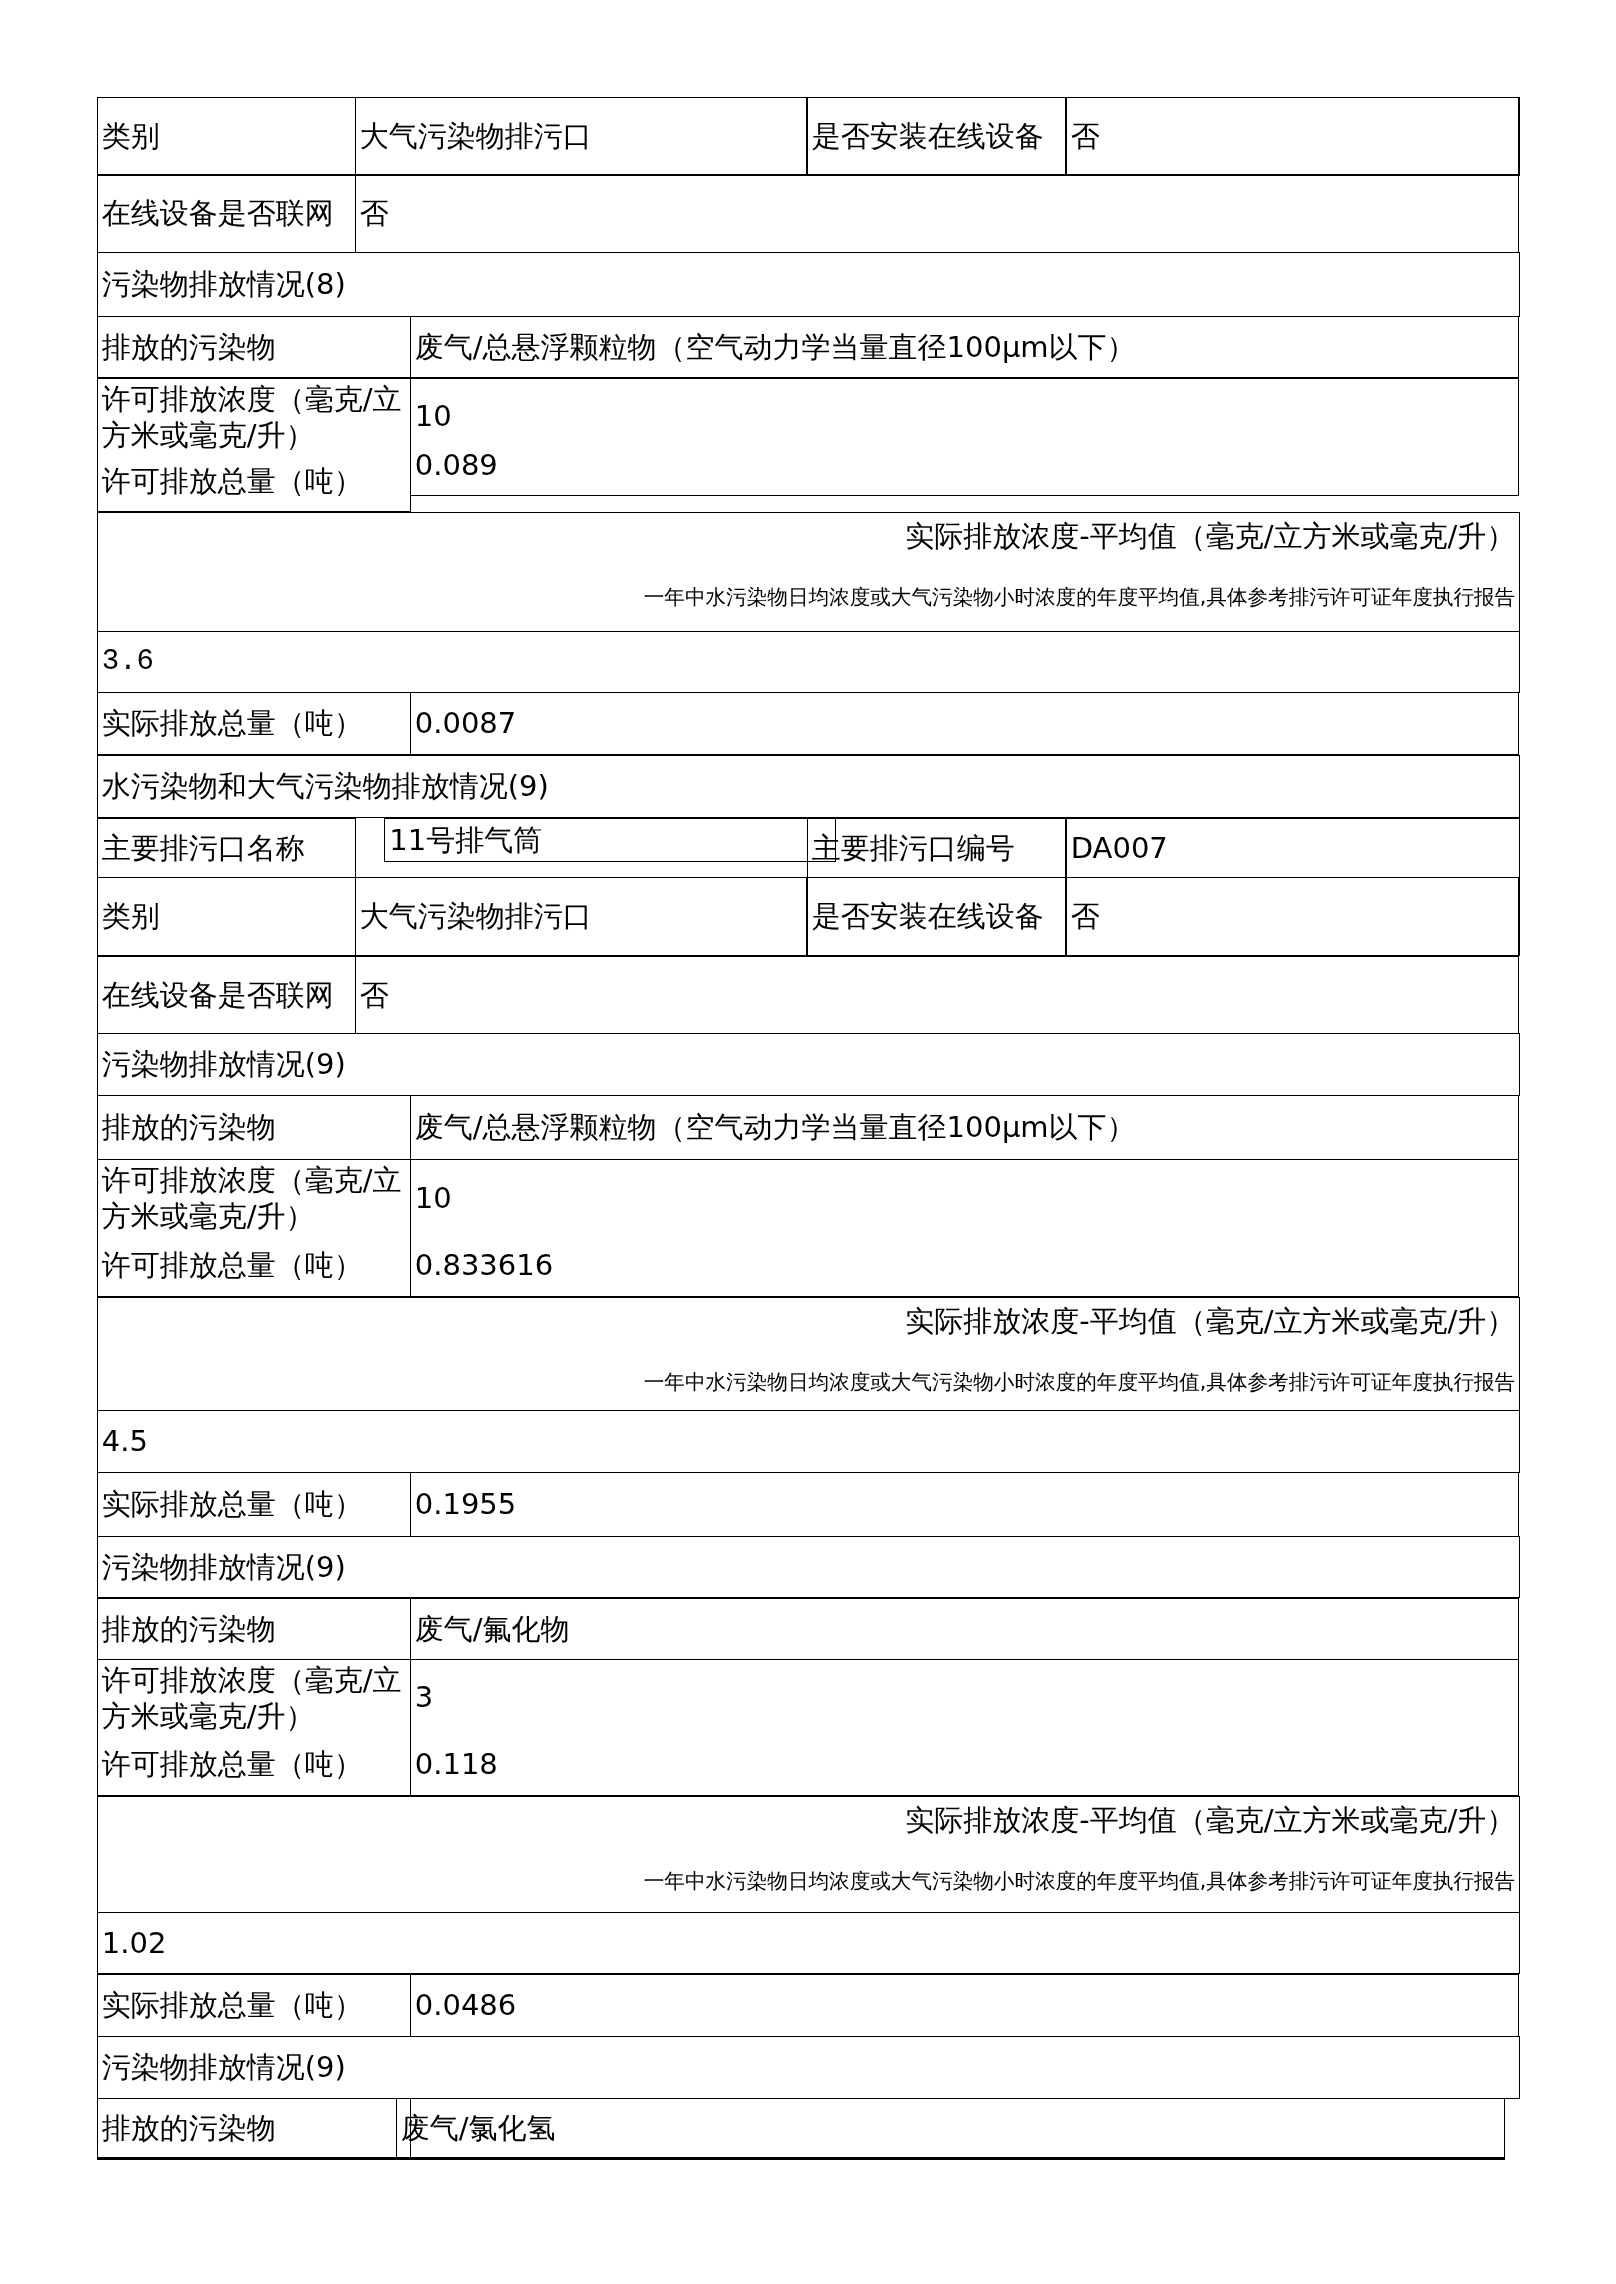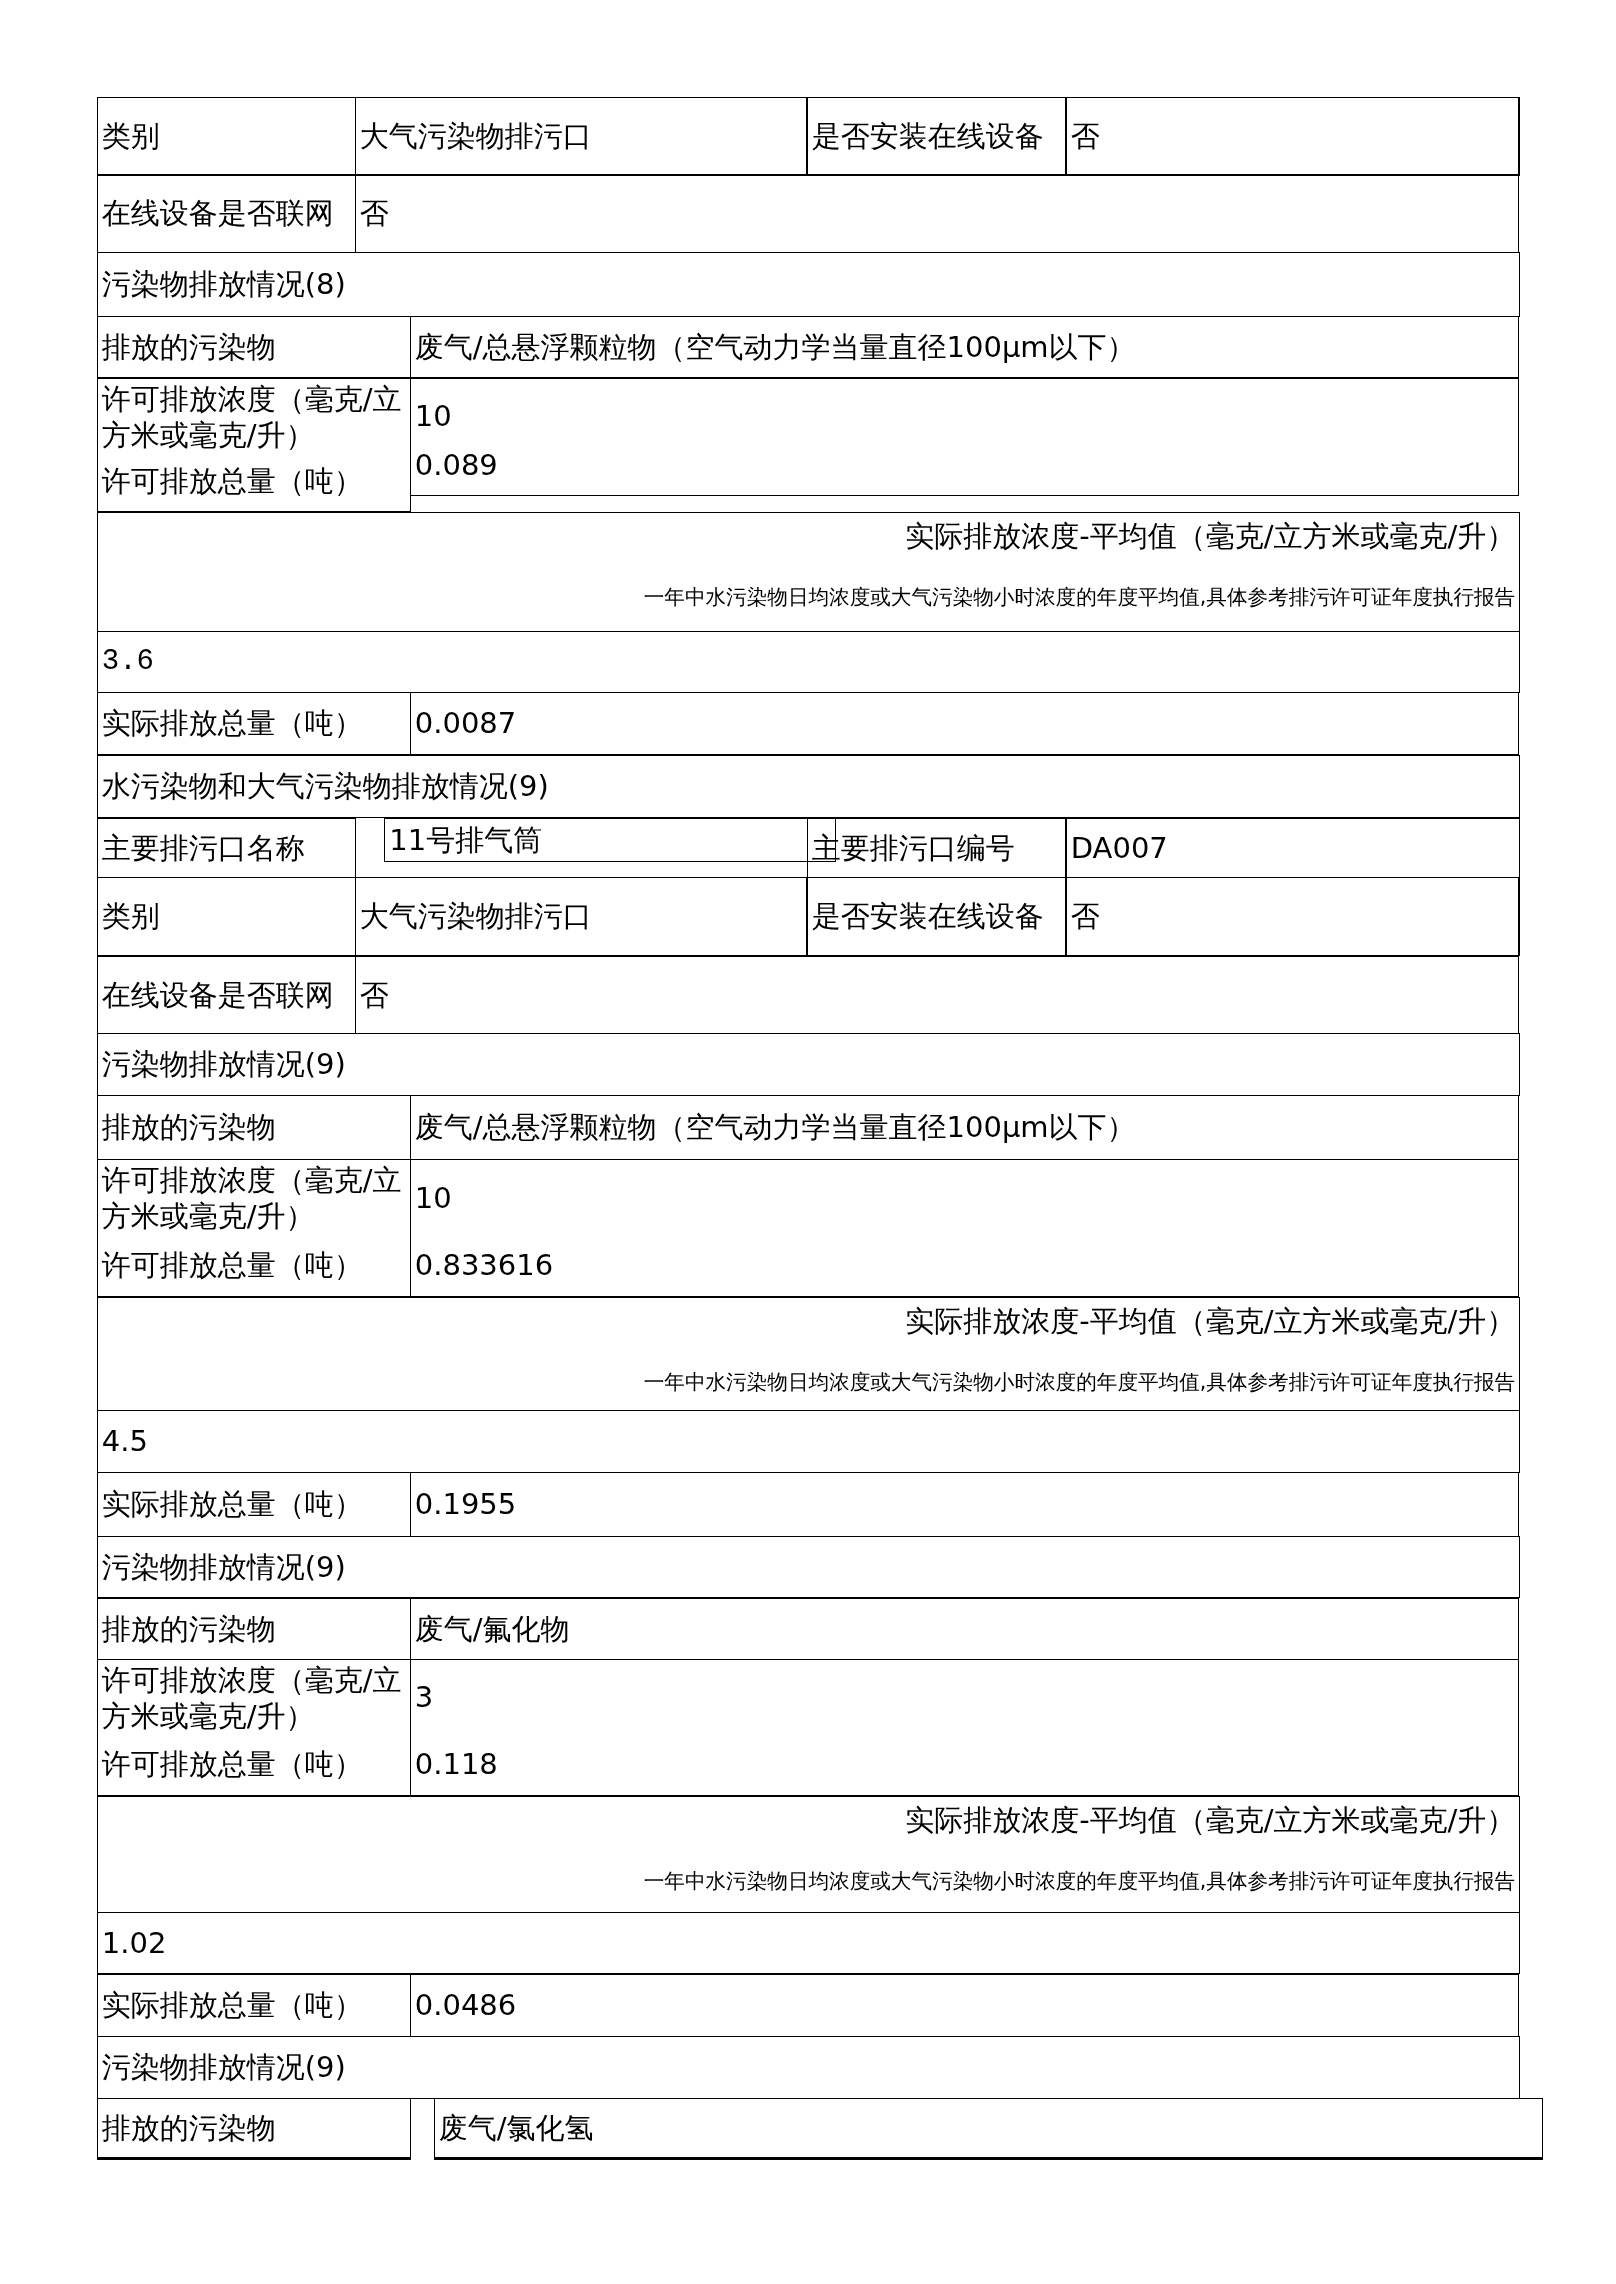--- a/index.html
+++ b/index.html
@@ -195,18 +195,18 @@
       <span>0.0486</span>
     </div>
 
   <div class="cell" style="left:97px;top:2036px;width:1423px;height:63px;">
       <span>污染物排放情况(9)</span>
     </div>
 
   <div class="cell thick-bottom" style="left:97px;top:2098px;width:314px;height:62px;">
       <span>排放的污染物</span>
     </div>
-  <div class="cell thick-bottom" style="left:434px;top:2098px;width:1109px;height:62px;">
+  <div class="cell thick-bottom" style="left:396px;top:2098px;width:1109px;height:62px;">
       <span>废气/氯化氢</span>
     </div>
 
 </div>
 
 
 </body></html>

